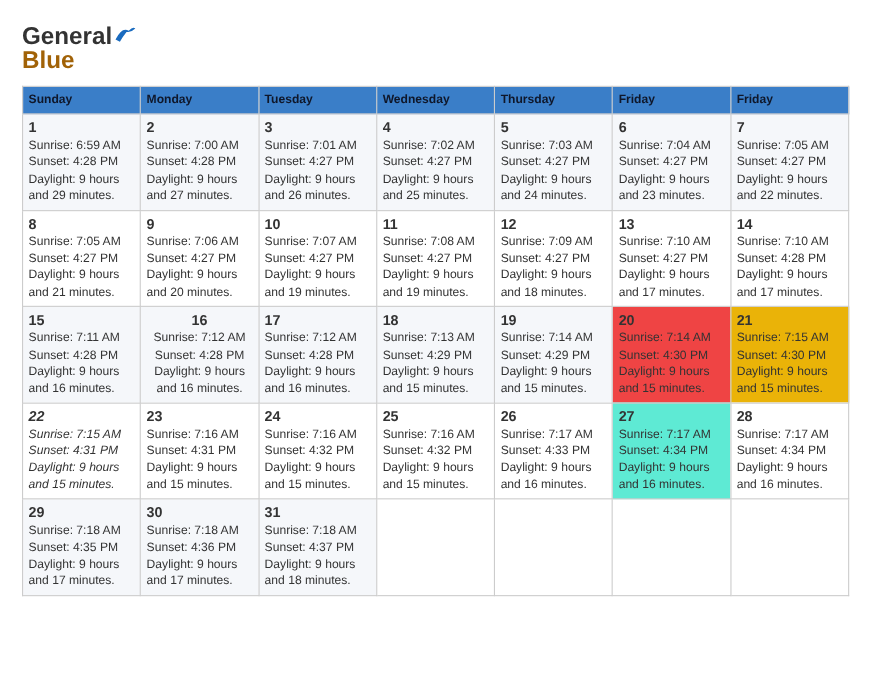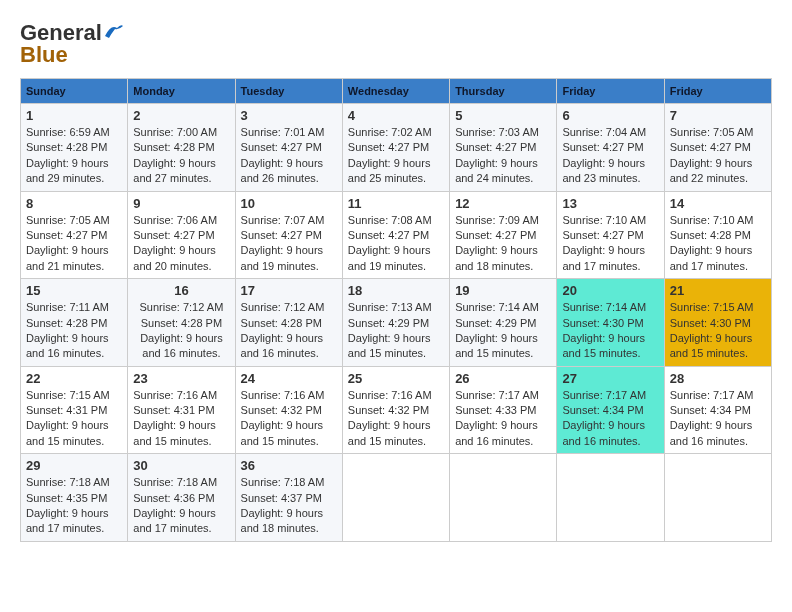--- a/index.html
+++ b/index.html
@@ -259,39 +259,39 @@
         </div>
       </td>
         <td style="background: rgb(245, 247, 250);">
         <span class="day-num">19</span>
         <div class="day-info">
           Sunrise: 7:14 AM<br>
           Sunset: 4:29 PM<br>
           Daylight: 9 hours and 15 minutes.
         </div>
       </td>
-        <td style="background: #5eead4; margin-left: 40px;">
+        <td style="background: #ef4444; margin-left: 40px;">
         <span class="day-num">20</span>
         <div class="day-info">
           Sunrise: 7:14 AM<br>
           Sunset: 4:30 PM<br>
           Daylight: 9 hours and 15 minutes.
         </div>
       </td>
         <td style="background: #eab308;">
         <span class="day-num">21</span>
         <div class="day-info">
           Sunrise: 7:15 AM<br>
           Sunset: 4:30 PM<br>
           Daylight: 9 hours and 15 minutes.
         </div>
       </td>
       </tr>
       <tr>
-        <td style="background: rgb(255, 255, 255);">
+        <td style="background: rgb(255, 255, 255); font-style: italic;">
         <span class="day-num">22</span>
         <div class="day-info">
           Sunrise: 7:15 AM<br>
           Sunset: 4:31 PM<br>
           Daylight: 9 hours and 15 minutes.
         </div>
       </td>
         <td style="background: rgb(255, 255, 255);">
         <span class="day-num">23</span>
         <div class="day-info">
@@ -352,21 +352,21 @@
       </td>
         <td style="background: rgb(245, 247, 250);">
         <span class="day-num">30</span>
         <div class="day-info">
           Sunrise: 7:18 AM<br>
           Sunset: 4:36 PM<br>
           Daylight: 9 hours and 17 minutes.
         </div>
       </td>
         <td style="background: rgb(245, 247, 250);">
-        <span class="day-num">36</span>
+        <span class="day-num">31</span>
         <div class="day-info">
           Sunrise: 7:18 AM<br>
           Sunset: 4:37 PM<br>
           Daylight: 9 hours and 18 minutes.
         </div>
       </td>
         <td class="empty-cell"></td>
         <td class="empty-cell"></td>
         <td class="empty-cell"></td>
         <td class="empty-cell"></td>

